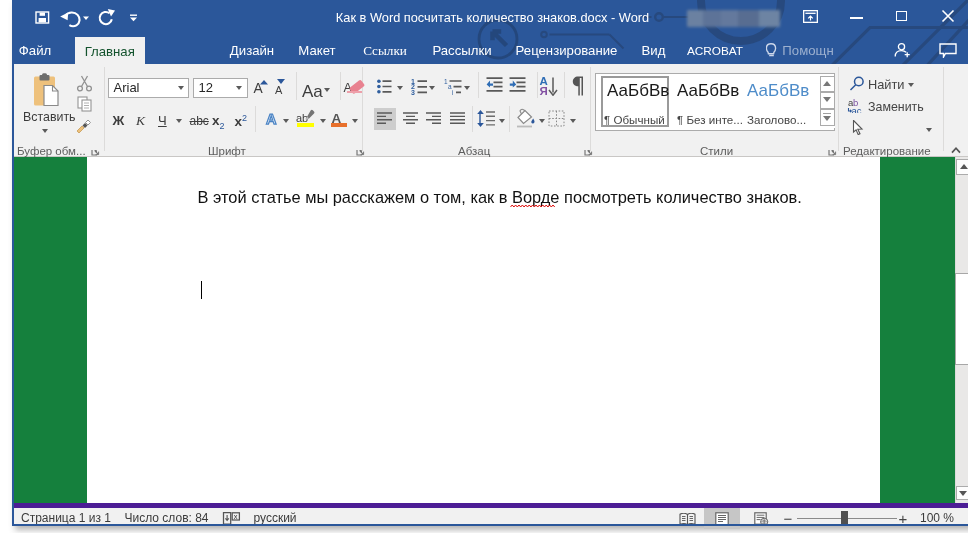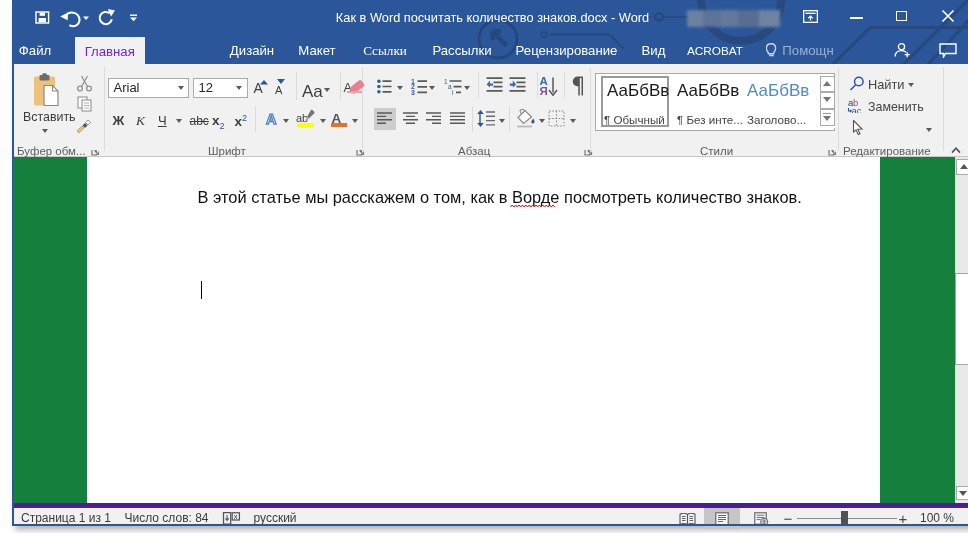--- a/index.html
+++ b/index.html
@@ -63,21 +63,21 @@
 
   <div class="ab" style="z-index:1;left:884px;top:10.5px;width:11px;height:10px;border:1.5px solid #fff;"></div>
 
   <svg class="ab" style="z-index:1;left:929px;top:9px" width="14" height="14" viewBox="0 0 14 14">
     <path d="M1.5 1.5 L12.5 12.5 M12.5 1.5 L1.5 12.5" stroke="#fff" stroke-width="1.6"></path>
   </svg>
  </div>
 
  <div id="tabs" class="ab">
   <div class="tab" style="left:0px;width:46px;">Файл</div>
-  <div class="tab" style="left:62.5px;width:70.5px;top:1.5px;height:27.5px;line-height:29px;background:#f1f1f1;color:#6d28d9;">Главная</div>
+  <div class="tab" style="left:62.5px;width:70.5px;top:1.5px;height:27.5px;line-height:29px;background:#f1f1f1;color:#14532d;">Главная</div>
   <div class="tab" style="left:207px;width:66px;">Дизайн</div>
   <div class="tab" style="left:273px;width:64px;">Макет</div>
   <div class="tab" style="left:337px;width:72px;font-family:Liberation Serif, serif;">Ссылки</div>
   <div class="tab" style="left:409px;width:82px;">Рассылки</div>
   <div class="tab" style="left:491px;width:127px;">Рецензирование</div>
   <div class="tab" style="left:618px;width:47px;">Вид</div>
   <div class="tab" style="left:665px;width:76px;font-size:11.8px;">ACROBAT</div>
   <svg class="ab" style="z-index:1;left:754px;top:8px" width="11" height="15" viewBox="0 0 11 15">
         <g stroke="#ccd7ea" fill="none" stroke-width="1.35">
           <path d="M2.1 9.3 C0.9 8 0.4 6.6 0.4 5.2 C0.4 2.5 2.4 0.7 5 0.7 C7.6 0.7 9.6 2.5 9.6 5.2 C9.6 6.6 9.1 8 7.9 9.3 L7.6 10.7 H2.4 Z"></path>

